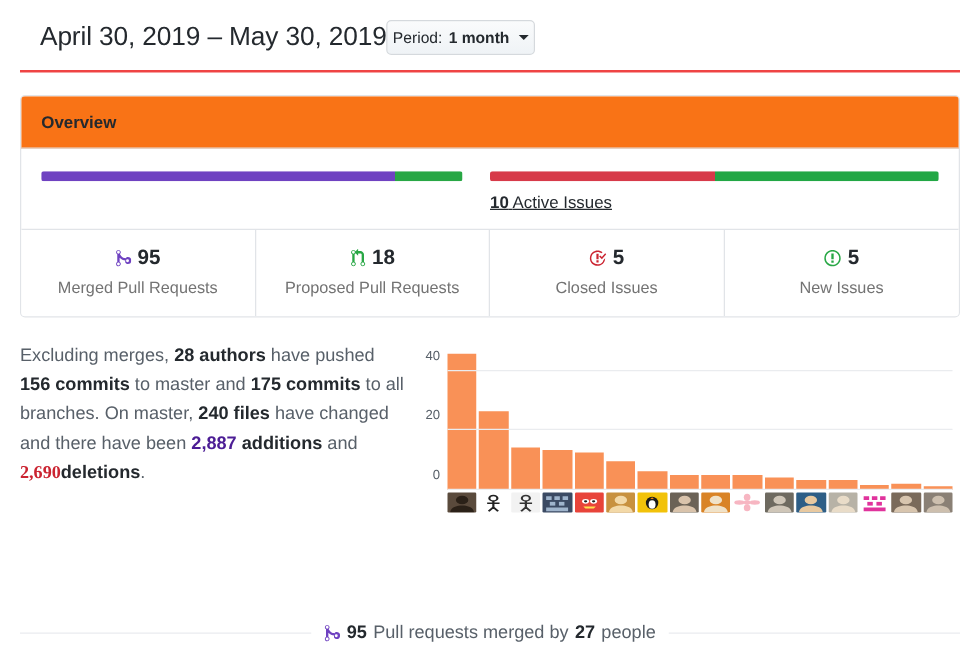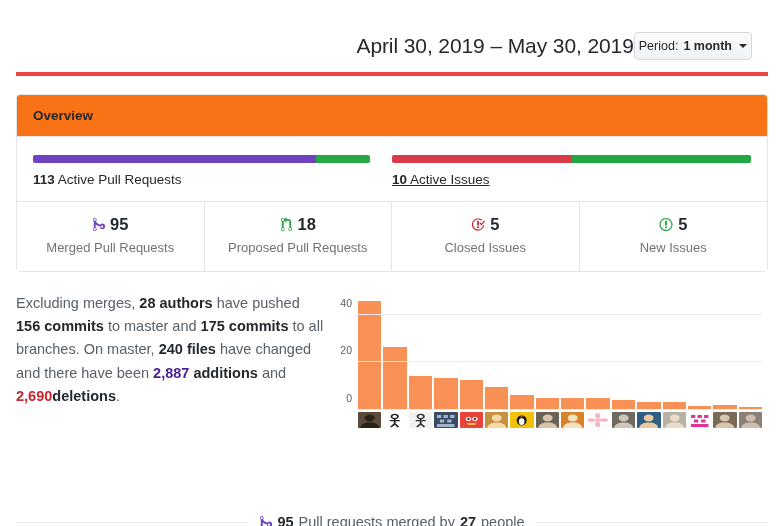--- a/index.html
+++ b/index.html
@@ -8,24 +8,24 @@
     width: 784px; height: 526px;
     background: #ffffff;
     font-family: "Liberation Sans", sans-serif;
     color: #24292e;
     overflow: hidden;
   }
   .page { width: 784px; height: 526px; position: relative; }
 
   
   .header {
-    display: flex; align-items: center; justify-content: flex-end;
+    display: flex; align-items: center; justify-content: flex-start;
     padding: 16px 16px 12px 16px;
-    border-bottom: 4px solid #ef4444;
-    margin: 16px 16px;
+    border-bottom: 2px solid #ef4444;
+    margin: 0 16px;
   }
   .date-range {
     font-size: 21px; font-weight: 400; color: #24292e;
     letter-spacing: -0.1px; line-height: 1.2;
   }
   .period-btn {
     display: inline-flex; align-items: center; gap: 5px;
     background: linear-gradient(#fafbfc, #eff3f6);
     border: 1px solid #d5d9dd; border-radius: 4px;
     padding: 6px 4px; font-size: 12.5px; color: #24292e;
@@ -74,21 +74,21 @@
   .ico { display: inline-flex; align-items: center; justify-content: center; }
 
   
   .body-row { display: flex; margin: 16px 16px 0 16px; }
   .summary {
     width: 318px; font-size: 14.5px; line-height: 1.62; color: #586069;
     padding-right: 10px; padding-top: 4px;
   }
   .summary b { color: #24292e; font-weight: bold; }
   .add { color: #4c1d95; font-weight: bold; }
-  .del { color: #cb2431; font-weight: bold; }
+  .del { color: #cb2431; font-weight: bold; font-family: Liberation Serif, serif; }
 
   .chart-wrap { flex: 1; padding-top: 4px; position: relative; }
   .chart {
     position: relative; height: 118px; margin-left: 24px; margin-right: 6px;
   }
   .gridline {
     position: absolute; left: 0; right: 0; height: 1px; background: #eaecef;
   }
   .ytick {
     position: absolute; right: 100%; margin-right: 6px;
@@ -137,24 +137,20 @@
   </div>
 
   <div class="card">
     <div class="card-head">Overview</div>
 
     <div class="bars-row">
       <div class="bar-block">
         <div class="meter">
           <span id="pr-merged-seg" style="width: 84%; background: rgb(111, 66, 193);"></span>
           <span id="pr-proposed-seg" style="width: 16%; background: rgb(40, 167, 69);"></span>
-        </div>
-        <div class="meter-label">
-          <b>113</b>
-          <span>Active Pull Requests</span>
         </div>
       </div>
       <div class="bar-block">
         <div class="meter">
           <span id="iss-closed-seg" style="width: 50%; background: rgb(215, 58, 73);"></span>
           <span id="iss-new-seg" style="width: 50%; background: rgb(34, 167, 69);"></span>
         </div>
         <div class="meter-label">
           <b>10</b>
           <span>Active Issues</span>

